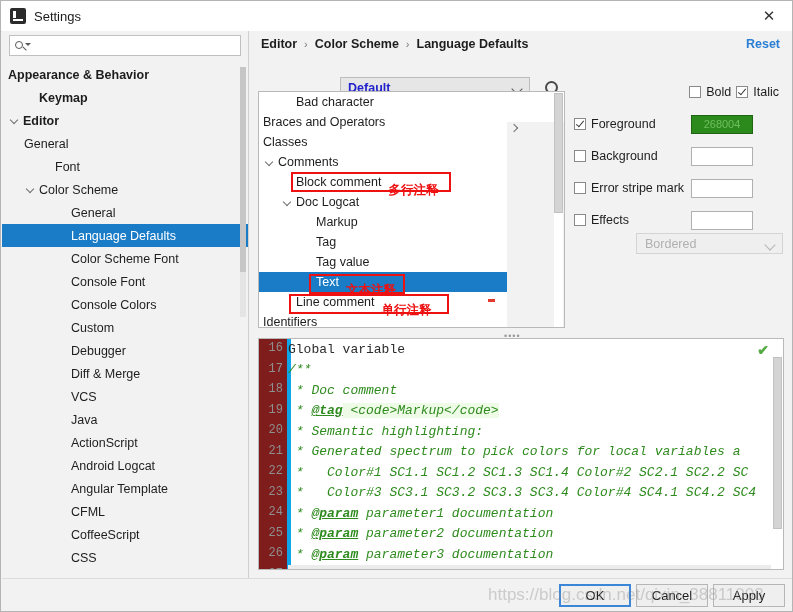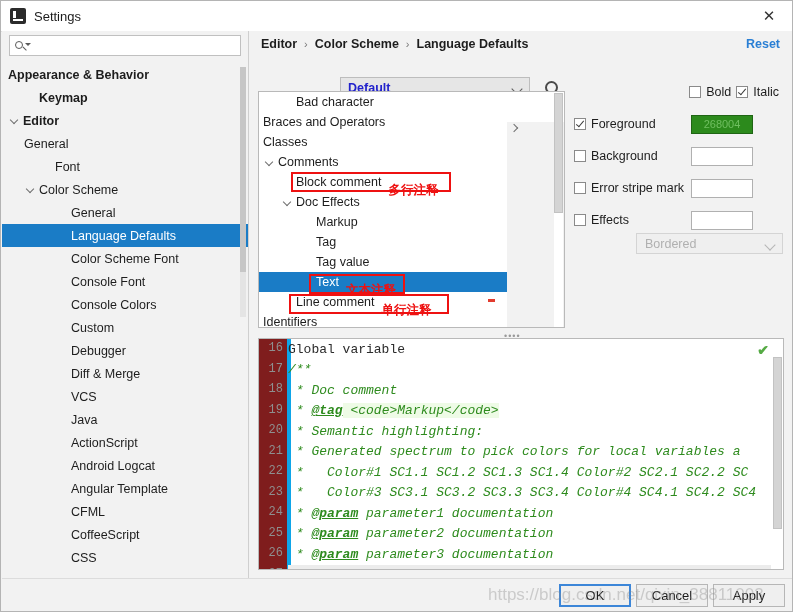--- a/index.html
+++ b/index.html
@@ -491,21 +491,21 @@
           </div>
           <div class="lrow">
             <div style="width: 22px; flex: 0 0 auto;"></div>
             <span class="arrow"></span>
             <span>Block comment</span>
             <span class="cn" style="margin-left: 7px;">多行注释</span>
           </div>
           <div class="lrow">
             <div style="width: 22px; flex: 0 0 auto;"></div>
             <span class="arrow down"></span>
-            <span>Doc Effects</span>
+            <span>Doc Logcat</span>
           </div>
           <div class="lrow">
             <div style="width: 42px; flex: 0 0 auto;"></div>
             <span class="arrow"></span>
             <span>Markup</span>
           </div>
           <div class="lrow">
             <div style="width: 42px; flex: 0 0 auto;"></div>
             <span class="arrow"></span>
             <span>Tag</span>

